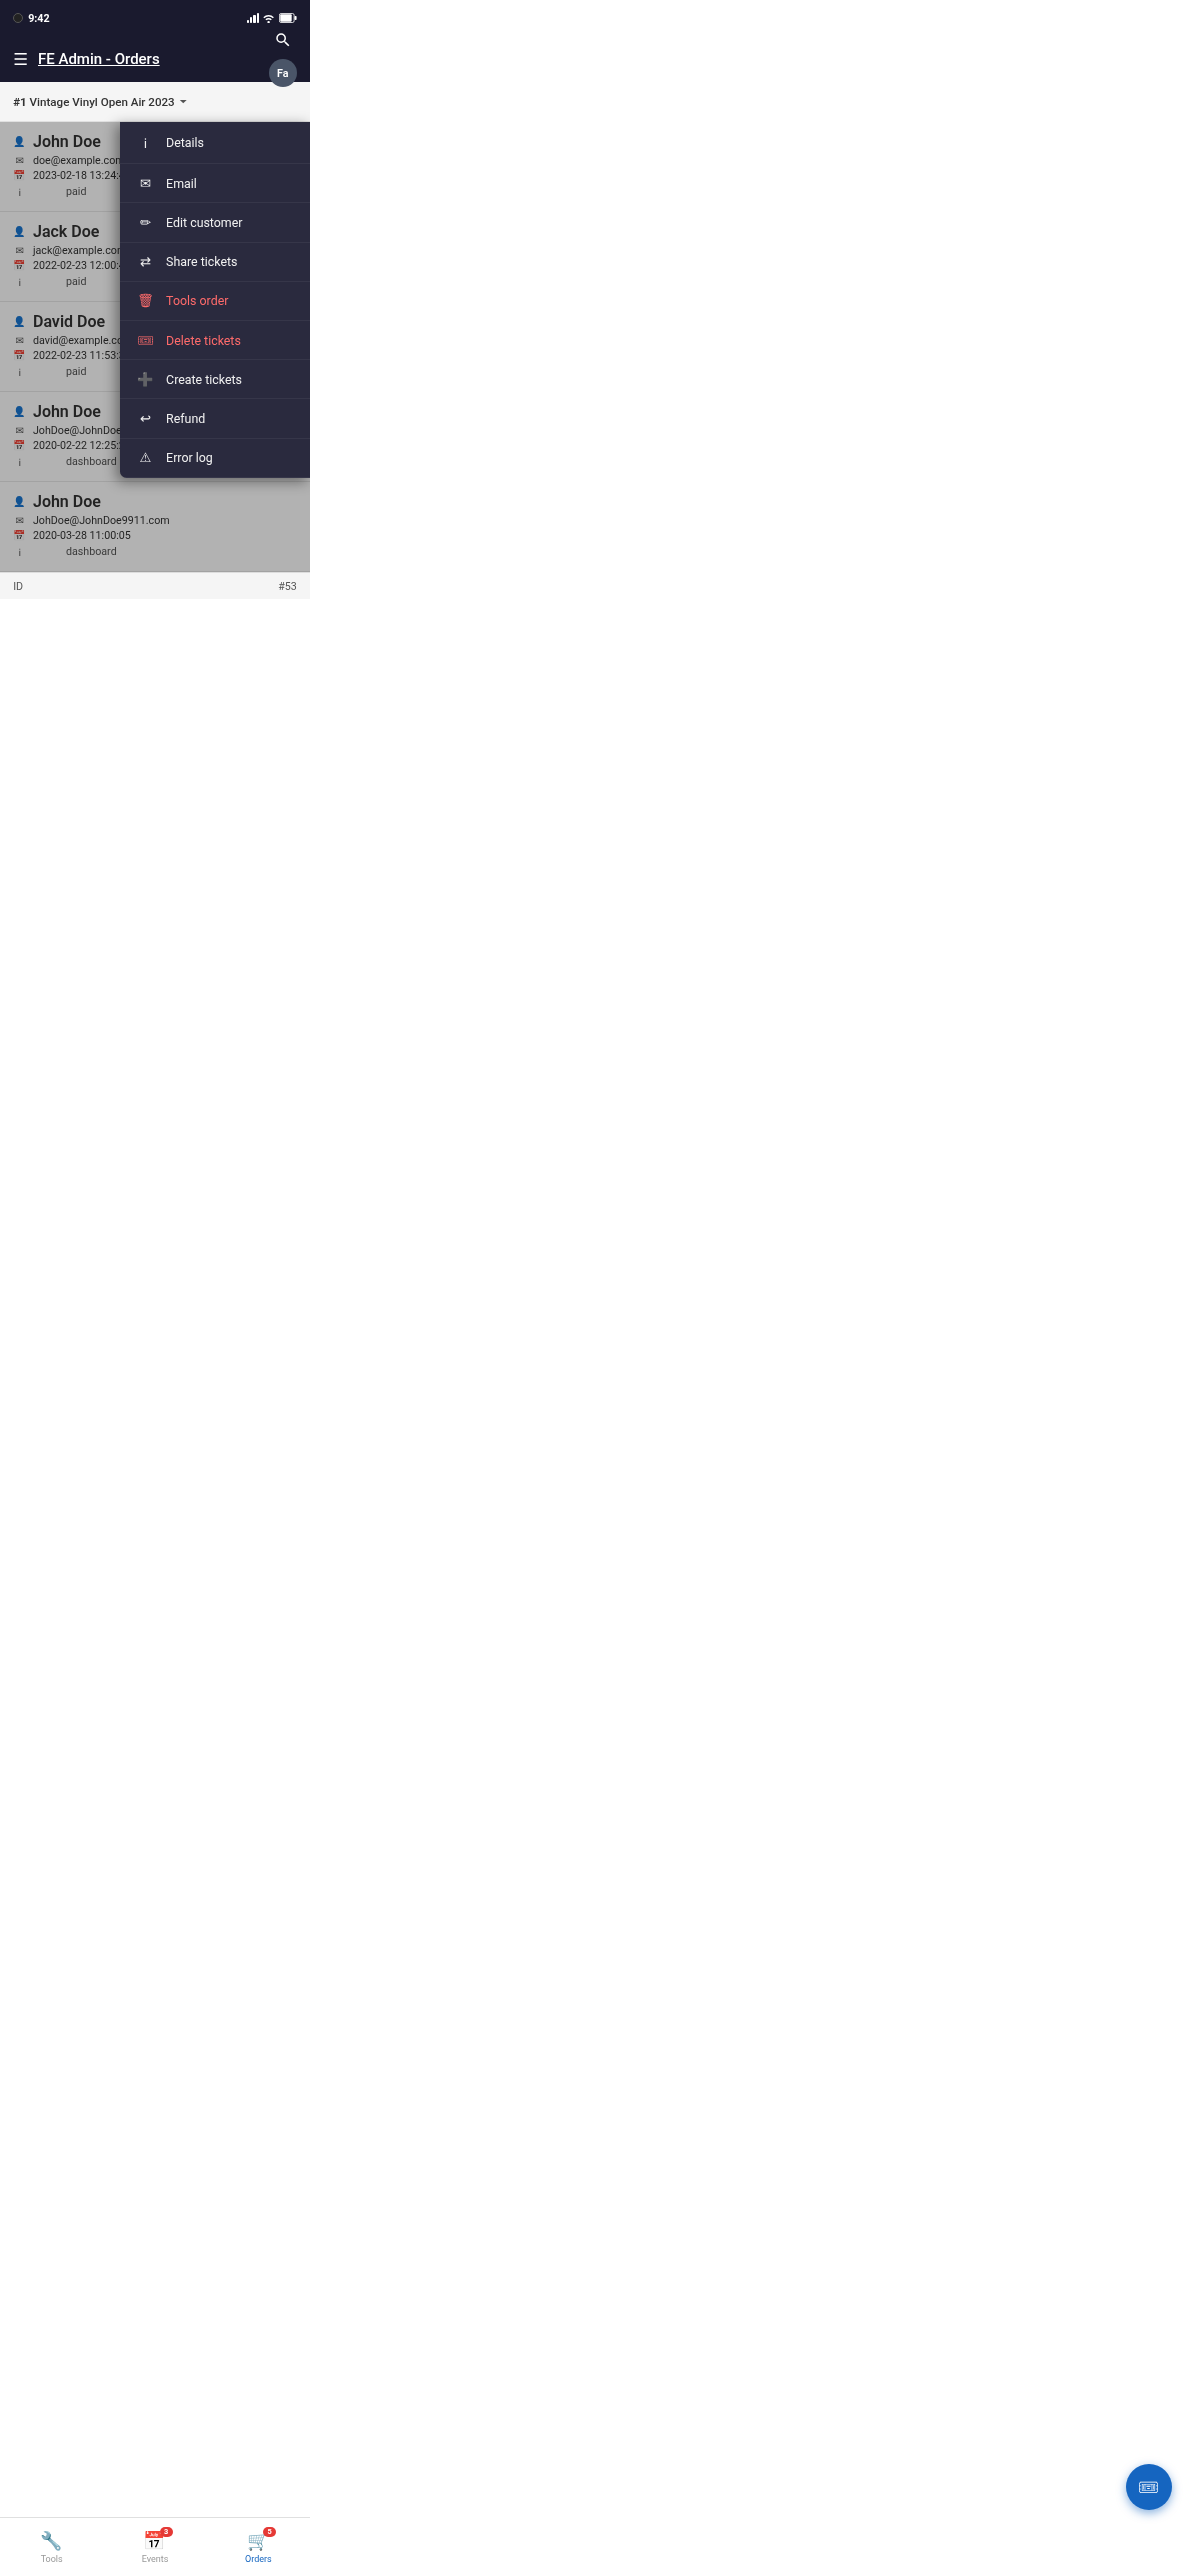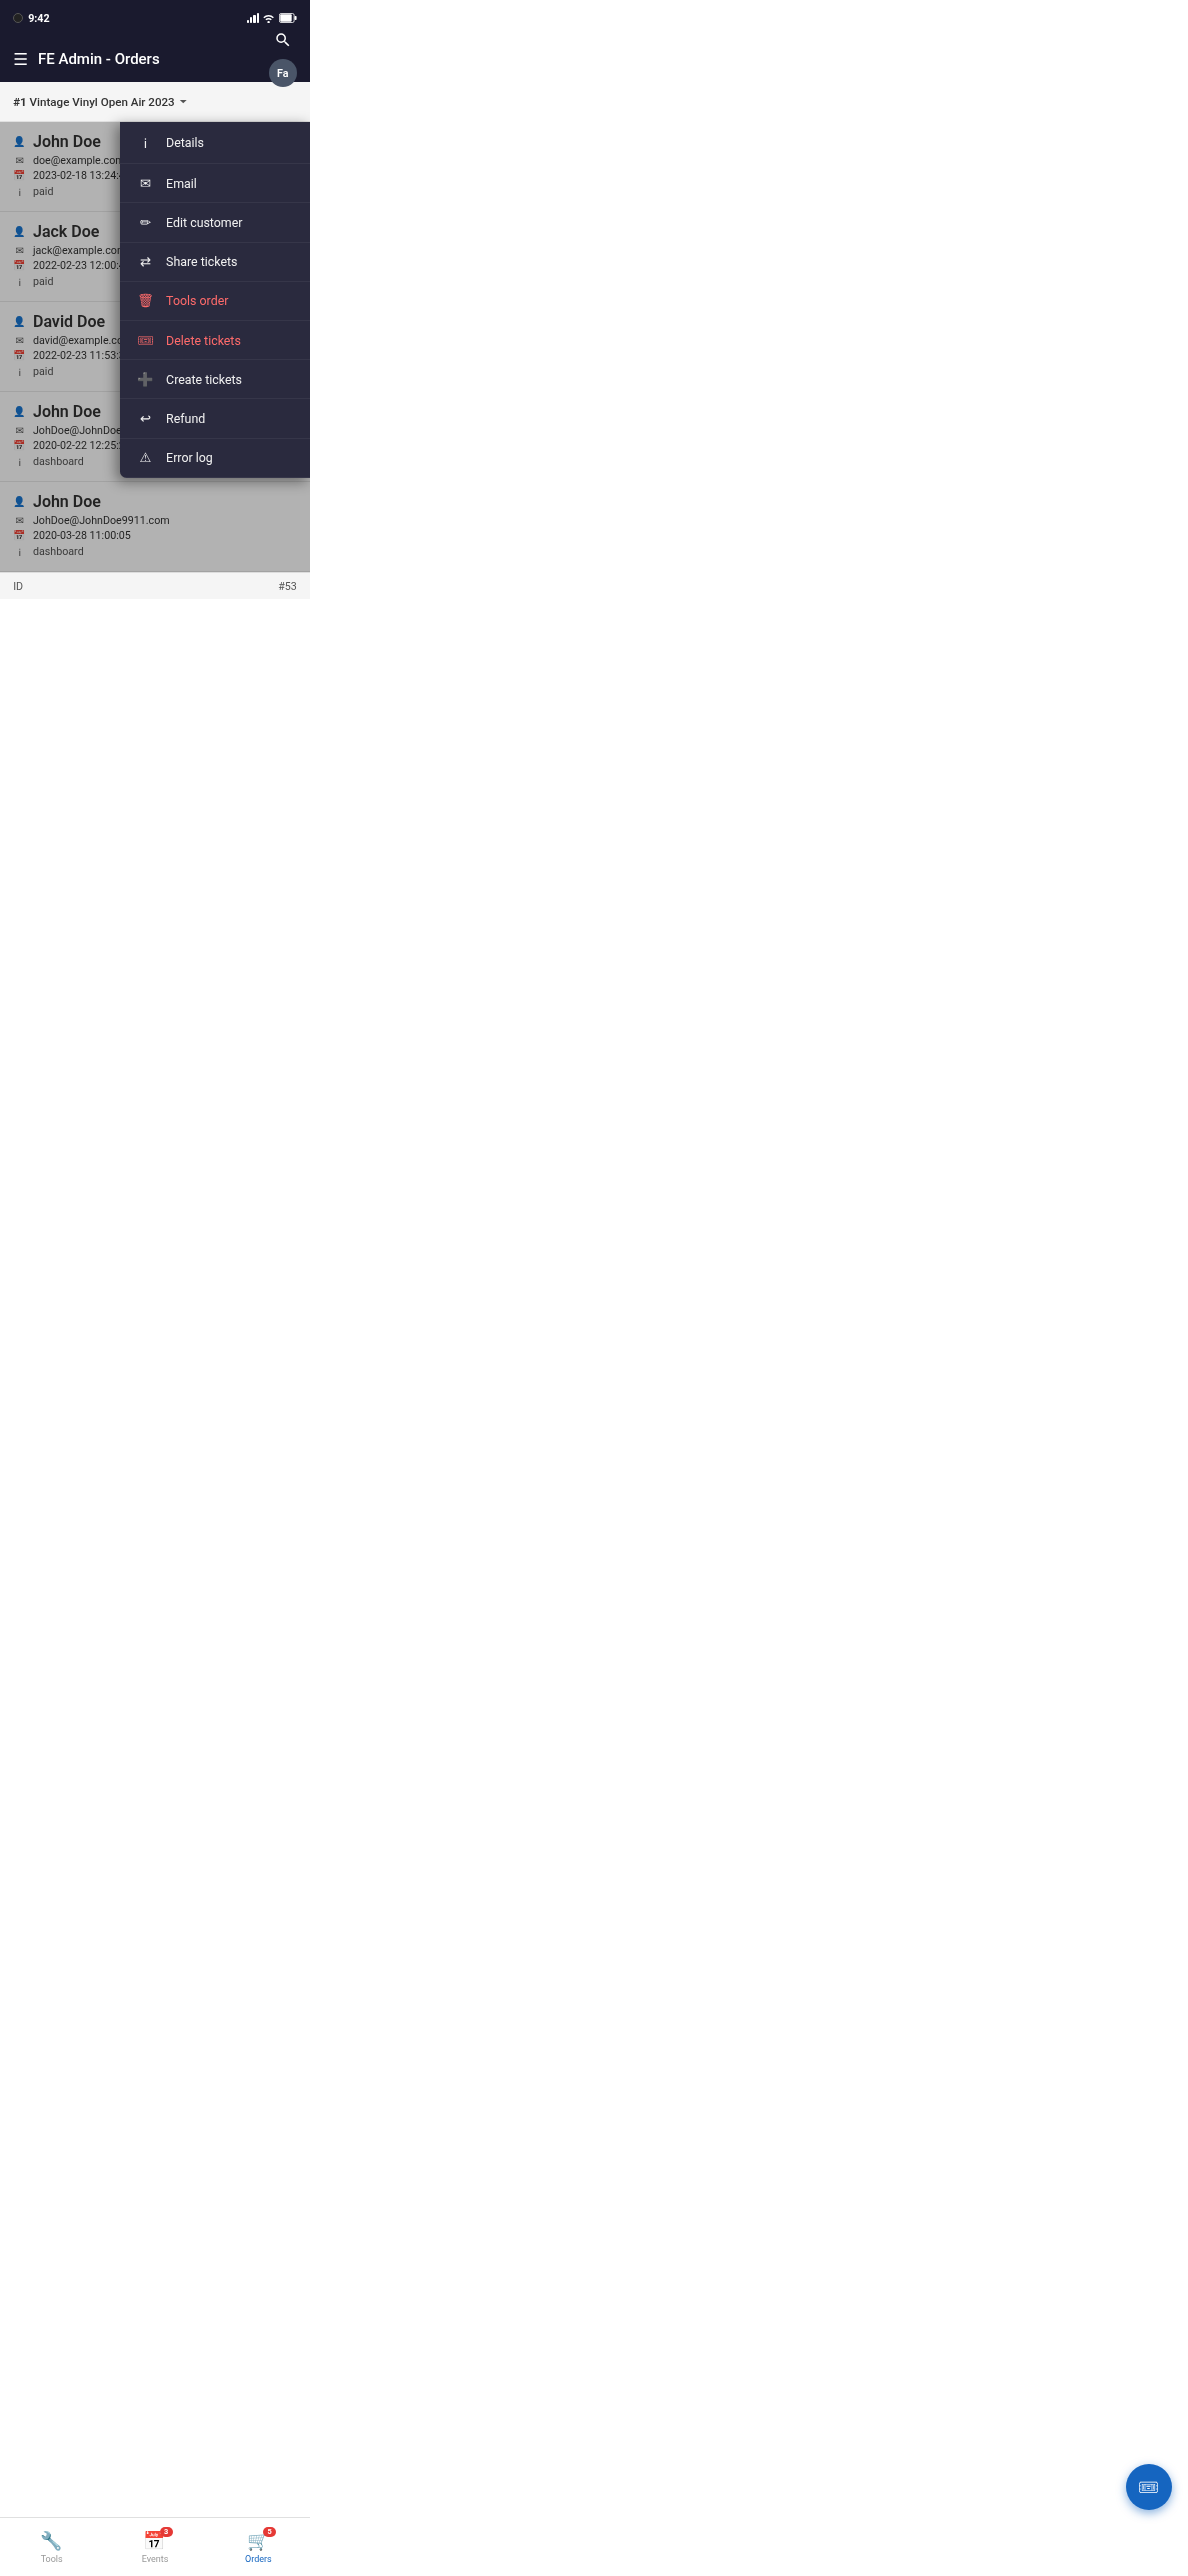--- a/index.html
+++ b/index.html
@@ -72,20 +72,21 @@
 
     .header-menu-icon {
       font-size: 16.5px;
       cursor: pointer;
     }
 
     .header-title {
       flex: 1;
       font-size: 15px;
       font-weight: 500;
+      text-decoration: underline;
     }
 
     .header-icons {
       display: flex;
       align-items: center;
       gap: 10px;
       flex-direction: column;
     }
 
     .avatar-circle {
@@ -151,20 +152,21 @@
       font-size: 10px;
     }
 
     .order-name {
       font-weight: 600;
       font-size: 16px;
     }
 
     .order-status {
       color: #555;
+      margin-left: 33px;
     }
 
     
     .context-menu-overlay {
       position: absolute;
       top: 0;
       left: 0;
       right: 0;
       bottom: 0;
       background: rgba(0,0,0,0.3);

